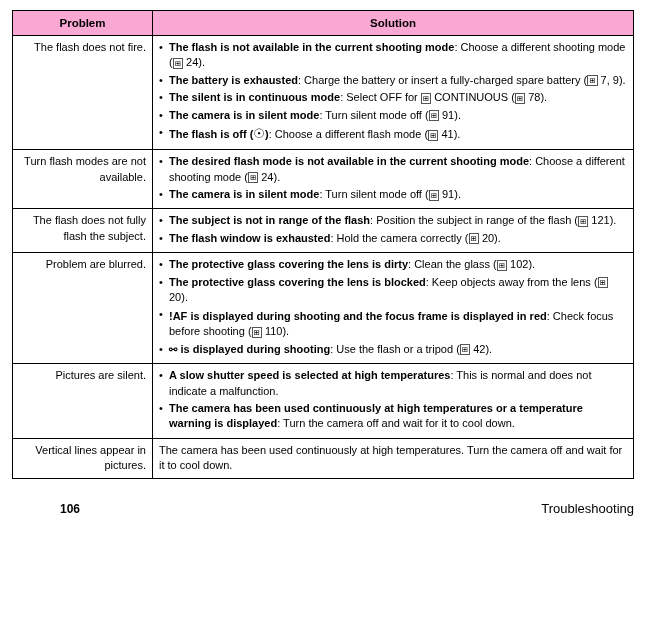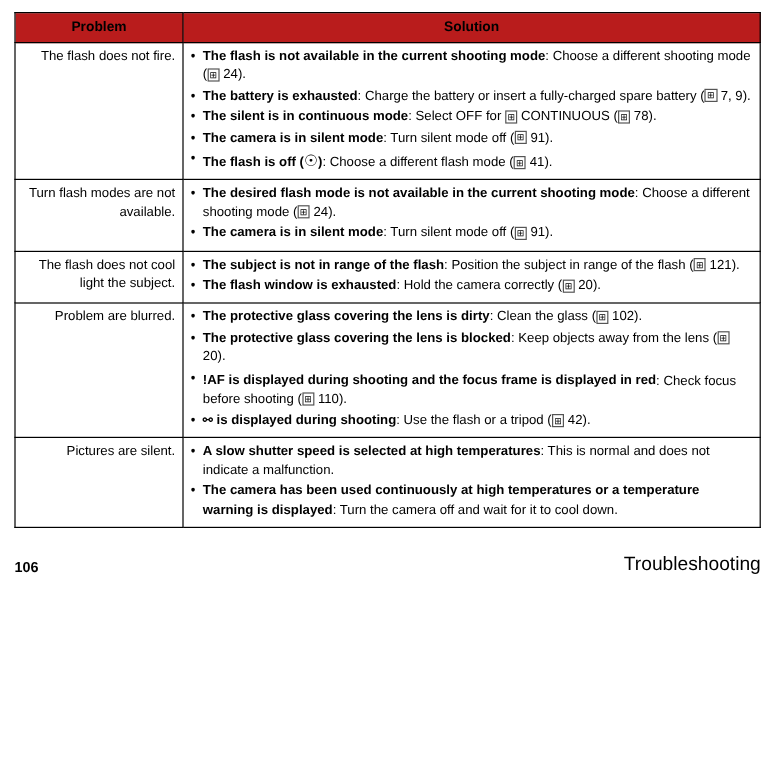--- a/index.html
+++ b/index.html
@@ -17,21 +17,21 @@
       border-collapse: collapse;
       margin-bottom: 10px;
     }
     th, td {
       border: 1px solid #000;
       padding: 4px 6px;
       vertical-align: top;
       line-height: 1.4;
     }
     th {
-      background: #b91c1c;
+      background: #f9a8d4;
       text-align: center;
       font-weight: bold;
       font-size: 11.5px;
     }
     td:first-child {
       width: 140px;
       text-align: right;
     }
     td:last-child {
       width: auto;
@@ -55,23 +55,24 @@
     .footer {
       display: flex;
       justify-content: space-between;
       align-items: flex-end;
       margin-top: 18px;
       padding-top: 4px;
     }
     .page-num {
       font-weight: bold;
       font-size: 12px;
+      margin-left: 48px;
     }
     .page-label {
-      font-size: 16px;
+      font-size: 13px;
     }
   </style>
 </head>
 <body>
 
 <table>
   <thead>
     <tr>
       <th>Problem</th>
       <th>Solution</th>
@@ -93,21 +94,21 @@
       <tr>
         <td>Turn flash modes are not available.</td>
         <td>
           <ul class="solution-list">
             <li><b>The desired flash mode is not available in the current shooting mode</b>: Choose a different shooting mode (<span class="pgref">⊞</span> 24).</li>
             <li><b>The camera is in silent mode</b>: Turn silent mode off (<span class="pgref">⊞</span> 91).</li>
           </ul>
         </td>
       </tr>
       <tr>
-        <td>The flash does not cool light the subject.</td>
+        <td>The flash does not fully flash the subject.</td>
         <td>
           <ul class="solution-list">
             <li><b>The subject is not in range of the flash</b>: Position the subject in range of the flash (<span class="pgref">⊞</span> 121).</li>
             <li><b>The flash window is exhausted</b>: Hold the camera correctly (<span class="pgref">⊞</span> 20).</li>
           </ul>
         </td>
       </tr>
       <tr>
         <td>Problem are blurred.</td>
         <td>
@@ -121,20 +122,24 @@
       </tr>
       <tr>
         <td>Pictures are silent.</td>
         <td>
           <ul class="solution-list">
             <li><b>A slow shutter speed is selected at high temperatures</b>: This is normal and does not indicate a malfunction.</li>
             <li><b>The camera has been used continuously at high temperatures or a temperature warning is displayed</b>: Turn the camera off and wait for it to cool down.</li>
           </ul>
         </td>
       </tr>
+      <tr>
+        <td>Vertical lines appear in pictures.</td>
+        <td>The camera has been used continuously at high temperatures.  Turn the camera off and wait for it to cool down.</td>
+      </tr>
     </tbody>
 </table>
 
 <div class="footer">
   <span class="page-num">106</span>
   <span class="page-label">Troubleshooting</span>
 </div>
 
 <style>
   .pgref {

